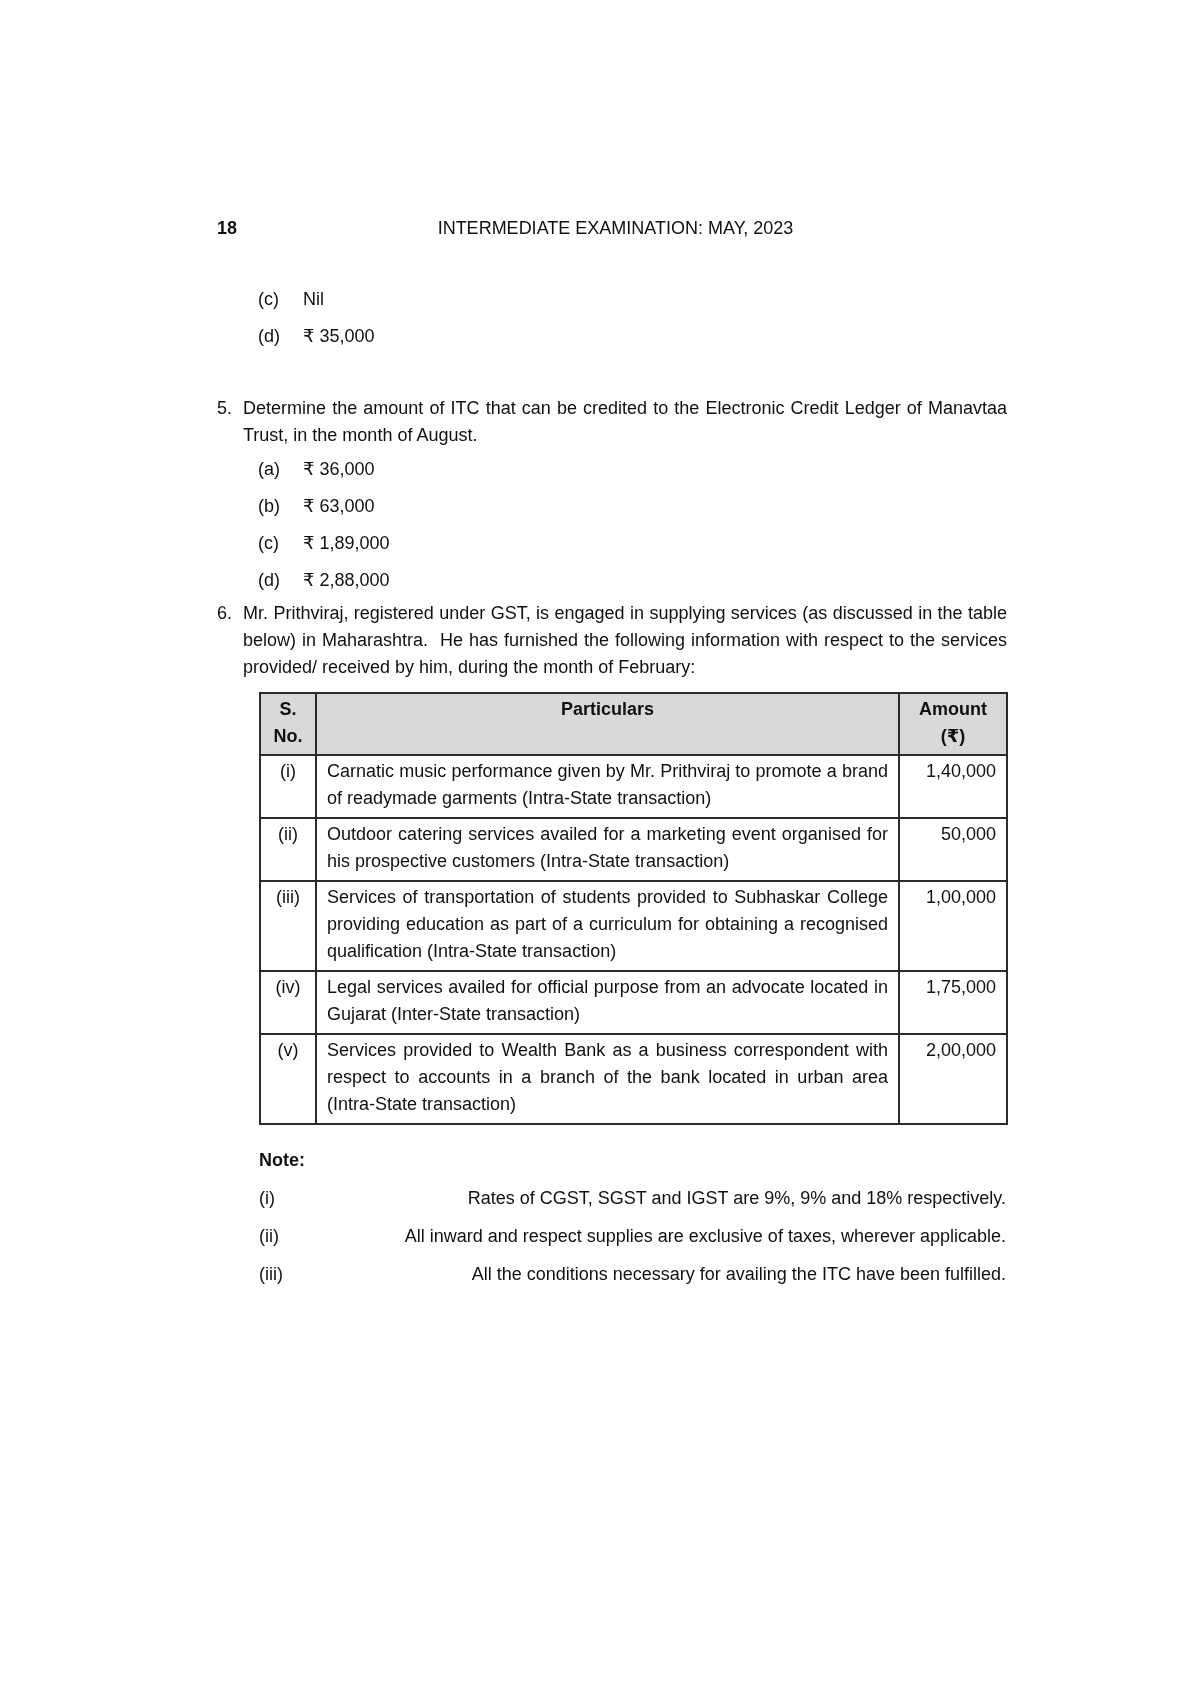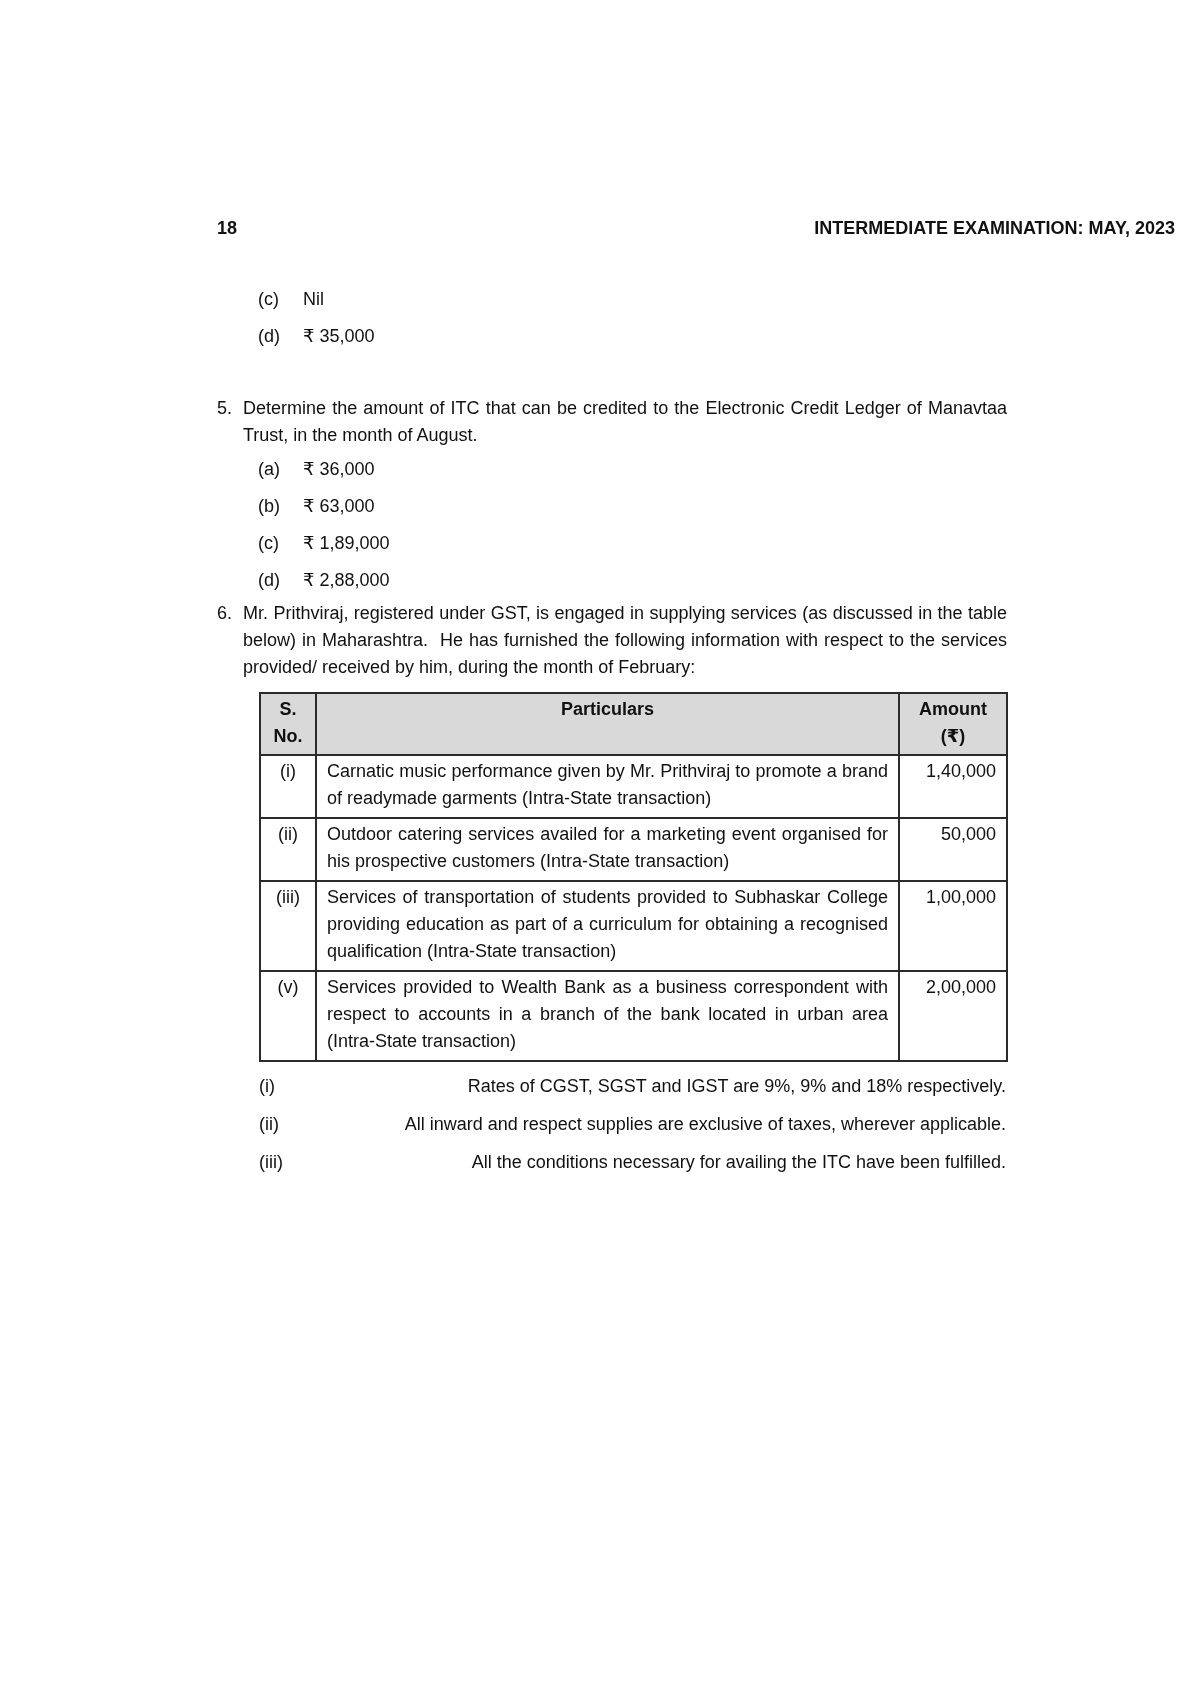--- a/index.html
+++ b/index.html
@@ -2,23 +2,23 @@
 <html><head>
 <meta charset="utf-8">
 <style>
   html,body{margin:0;padding:0;background:#ffffff;}
   body{
     width:1191px;height:1684px;position:relative;overflow:hidden;
     font-family:"Liberation Sans","DejaVu Sans",sans-serif;
     font-size:18px;line-height:27px;color:#111;
   }
   
-  .hdr{position:absolute;top:215px;left:0;right:16px;height:27px;}
+  .hdr{position:absolute;top:215px;left:0;right:0;height:27px;}
   .pagenum{position:absolute;left:217px;top:0;font-weight:bold;}
-  .hdr-title{text-align:right;padding-left:40px;font-weight:bold;}
+  .hdr-title{text-align:center;padding-left:40px;font-weight:normal;}
   
   .qblock{position:absolute;left:217px;width:790px;display:flex;}
   .qnum{width:26px;flex:0 0 26px;}
   .qtext{flex:1;text-align:justify;}
   
   .opt{position:absolute;left:258px;width:740px;display:flex;}
   .opt-marker{width:45px;flex:0 0 45px;}
   
   .tcontainer{position:absolute;left:259px;top:692px;width:747px;}
   table.gst{border-collapse:collapse;width:747px;table-layout:fixed;}
@@ -112,27 +112,33 @@
         <td class="sno">(ii)</td>
         <td class="part">Outdoor catering services availed for a marketing event organised for his prospective customers (Intra-State transaction)</td>
         <td class="amt">50,000</td>
       </tr>
       <tr>
         <td class="sno">(iii)</td>
         <td class="part">Services of transportation of students provided to Subhaskar College providing education as part of a curriculum for obtaining a recognised qualification (Intra-State transaction)</td>
         <td class="amt">1,00,000</td>
       </tr>
       <tr>
+        <td class="sno">(iv)</td>
+        <td class="part">Legal services availed for official purpose from an advocate located in Gujarat (Inter-State transaction)</td>
+        <td class="amt">1,75,000</td>
+      </tr>
+      <tr>
         <td class="sno">(v)</td>
         <td class="part">Services provided to Wealth Bank as a business correspondent with respect to accounts in a branch of the bank located in urban area (Intra-State transaction)</td>
         <td class="amt">2,00,000</td>
       </tr>
     </tbody>
   </table>
 
+  <div class="note-label">Note:</div>
   <div class="note-item">
     <span class="note-marker">(i)</span>
     <span class="note-text">Rates of CGST, SGST and IGST are 9%, 9% and 18% respectively.</span>
   </div>
   <div class="note-item">
     <span class="note-marker">(ii)</span>
     <span class="note-text">All inward and respect supplies are exclusive of taxes, wherever applicable.</span>
   </div>
   <div class="note-item">
     <span class="note-marker">(iii)</span>

